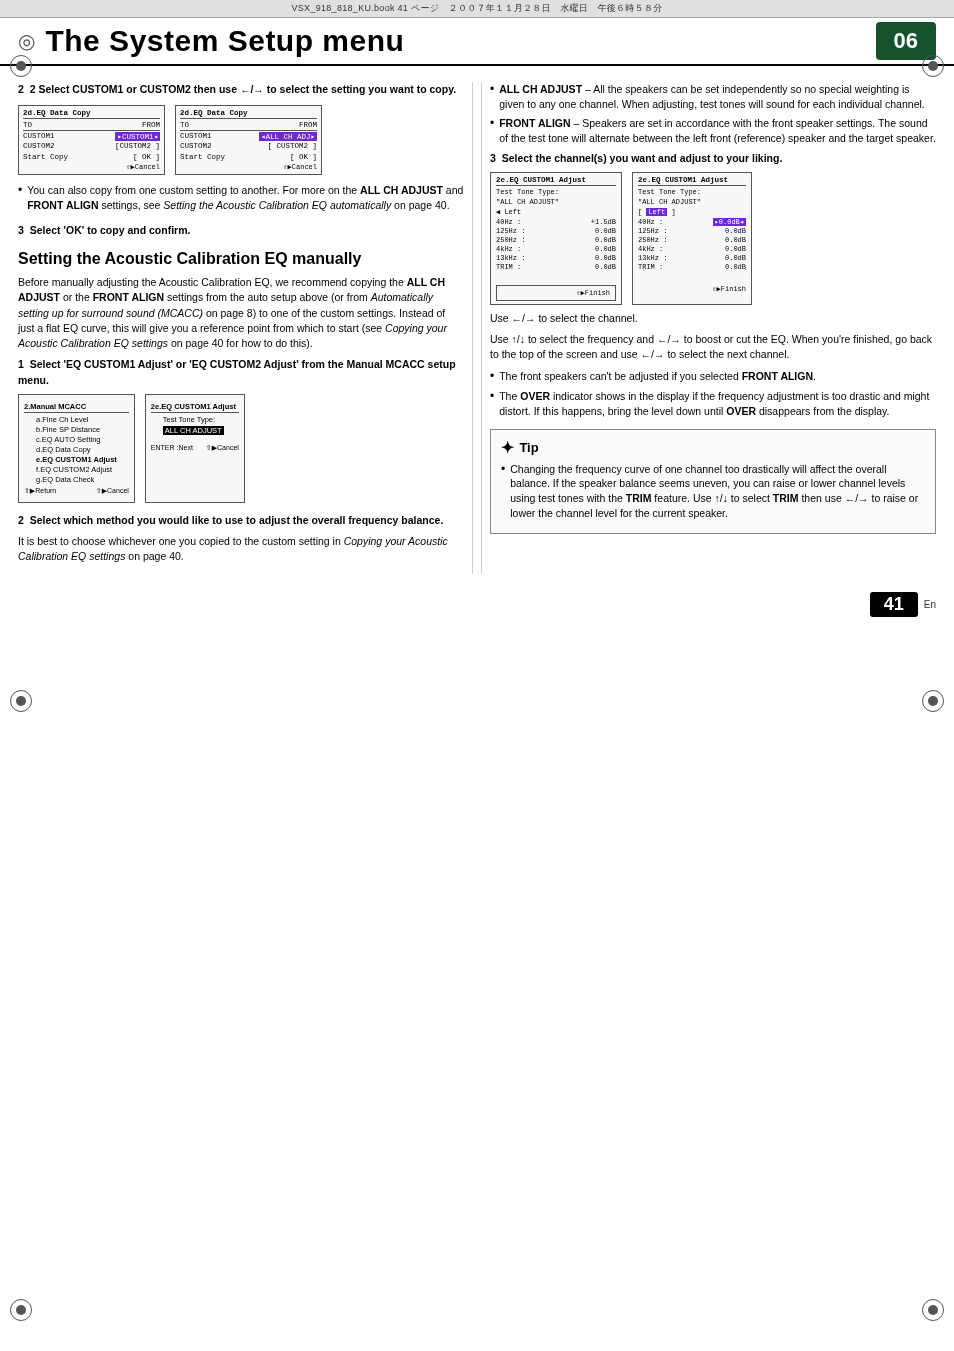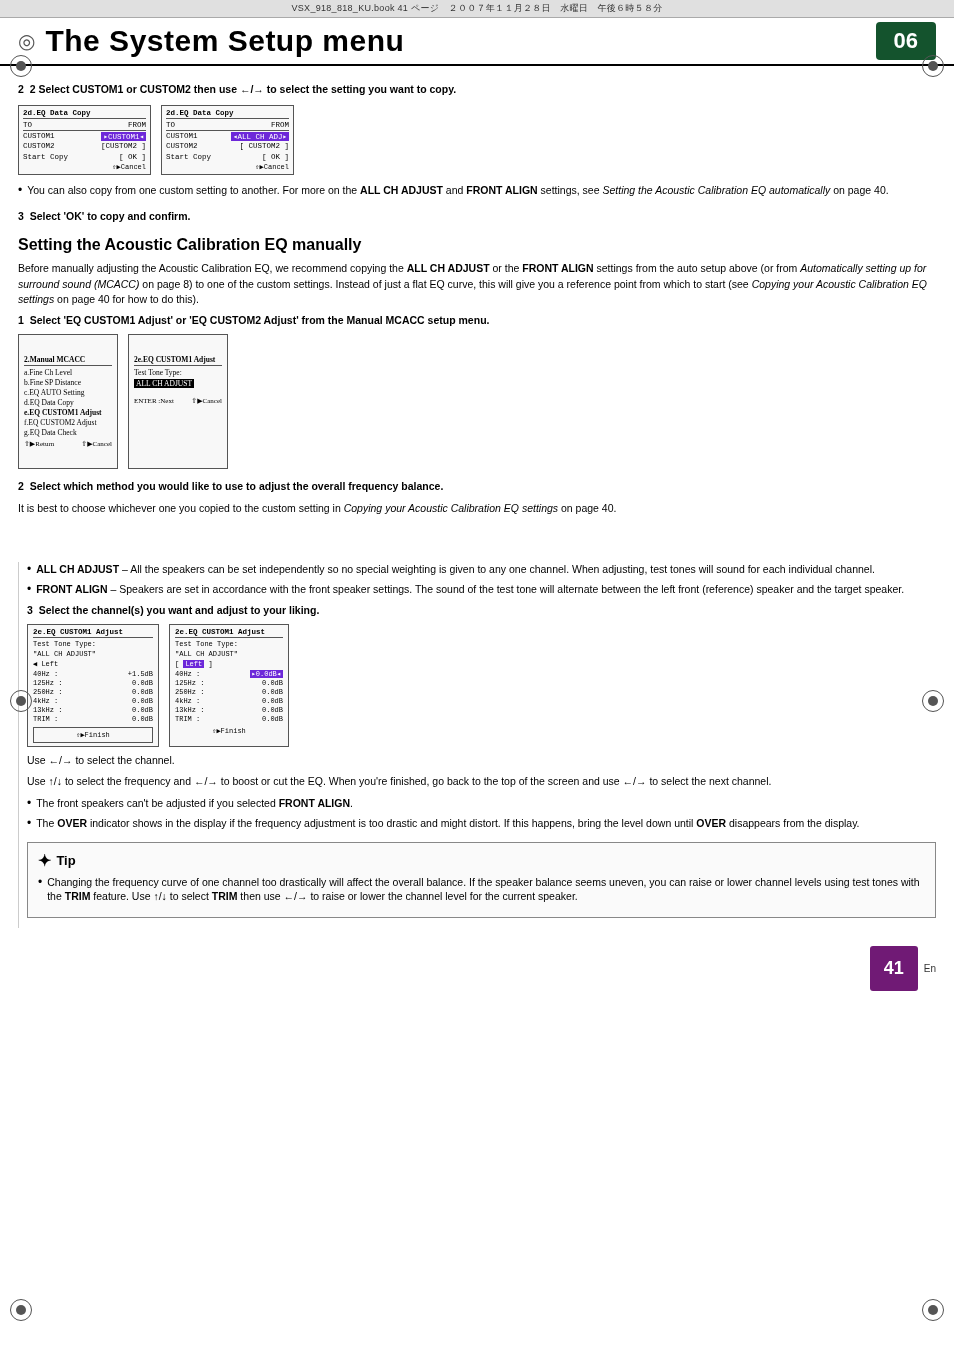--- a/index.html
+++ b/index.html
@@ -44,23 +44,21 @@
       font-size: 9px;
       color: #333;
       padding: 2px 18px;
       text-align: center;
       letter-spacing: 0.3px;
     }
 
     
     .main-content {
       display: flex;
-      flex-direction: column;
       padding: 16px 18px 10px 18px;
-      gap: 18px;
     }
 
     
     .left-col {
       flex: 1;
       min-width: 0;
     }
 
     
     .right-col {
@@ -77,21 +75,21 @@
 
     
     .screens-row {
       display: flex;
       gap: 10px;
       margin: 8px 0 8px 0;
     }
     .screen-box {
       border: 1px solid #555;
       background: #f8f8f8;
-      width: 133px;
+      width: 147px;
       padding: 3px 4px;
       font-size: 7.5px;
       font-family: 'Courier New', monospace;
     }
     .screen-box .screen-title {
       font-weight: bold;
       font-size: 7.5px;
       margin-bottom: 2px;
       border-bottom: 1px solid #555;
       padding-bottom: 1px;
@@ -139,34 +137,34 @@
 
     
     .mcacc-screens-row {
       display: flex;
       gap: 10px;
       margin: 6px 0;
     }
     .mcacc-screen {
       border: 1px solid #555;
       background: #f8f8f8;
-      padding: 20px 5px;
+      padding: 7px 5px;
       font-size: 7.5px;
-      font-family: Liberation Serif, serif;
+      font-family: Liberation Sans, sans-serif;
       min-width: 100px;
     }
     .mcacc-screen .ms-title {
       font-weight: bold;
       font-size: 7.5px;
       border-bottom: 1px solid #555;
       margin-bottom: 2px;
       padding-bottom: 1px;
     }
     .mcacc-screen .ms-item {
-      margin: 1px 0;
+      margin: 1px 12px;
     }
     .mcacc-screen .ms-item.selected {
       font-weight: bold;
     }
     .mcacc-screen .ms-footer {
       display: flex;
       justify-content: space-between;
       margin-top: 3px;
       font-size: 7px;
     }
@@ -198,22 +196,22 @@
     }
     .eq-screen .es-ch {
       margin-bottom: 2px;
     }
     .es-freq-row {
       display: flex;
       justify-content: space-between;
       margin: 1px 0;
     }
     .eq-screen .es-footer {
-      text-align: center;
-      margin-top: 4px;
+      text-align: right;
+      margin-top: 14px;
       font-size: 7px;
     }
 
     
     .tip-box {
       border: 1px solid #888;
       padding: 8px 10px;
       margin: 10px 0;
       background: #fafafa;
     }
@@ -235,25 +233,25 @@
 
     
     .page-footer {
       display: flex;
       justify-content: flex-end;
       align-items: center;
       padding: 8px 18px;
       gap: 6px;
     }
     .page-num-box {
-      background: #701a75;
+      background: #000000;
       color: #fff;
       font-size: 18px;
       font-weight: bold;
-      padding: 12px 14px;
+      padding: 2px 14px;
       border-radius: 3px;
     }
     .page-en {
       font-size: 10px;
       color: #333;
     }
 
     
     .corner-circle {
       width: 22px;

